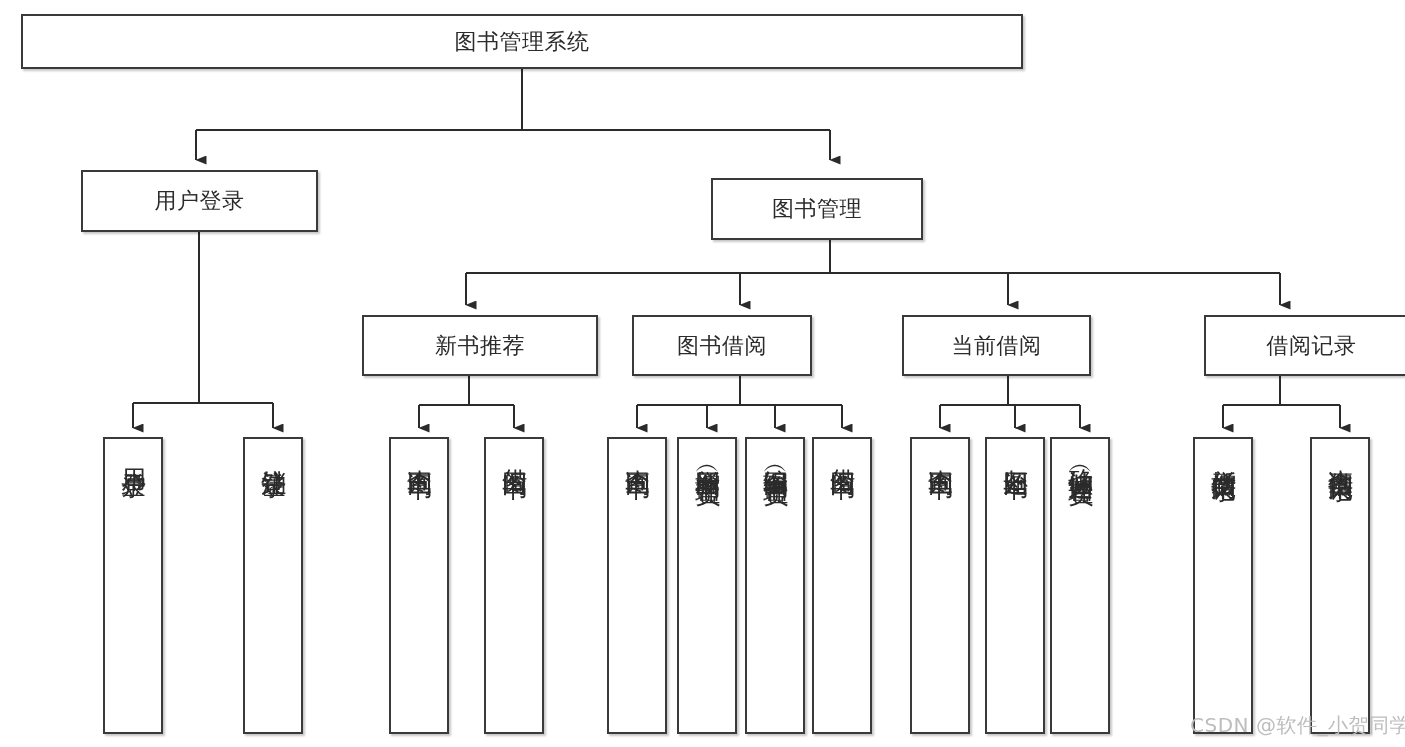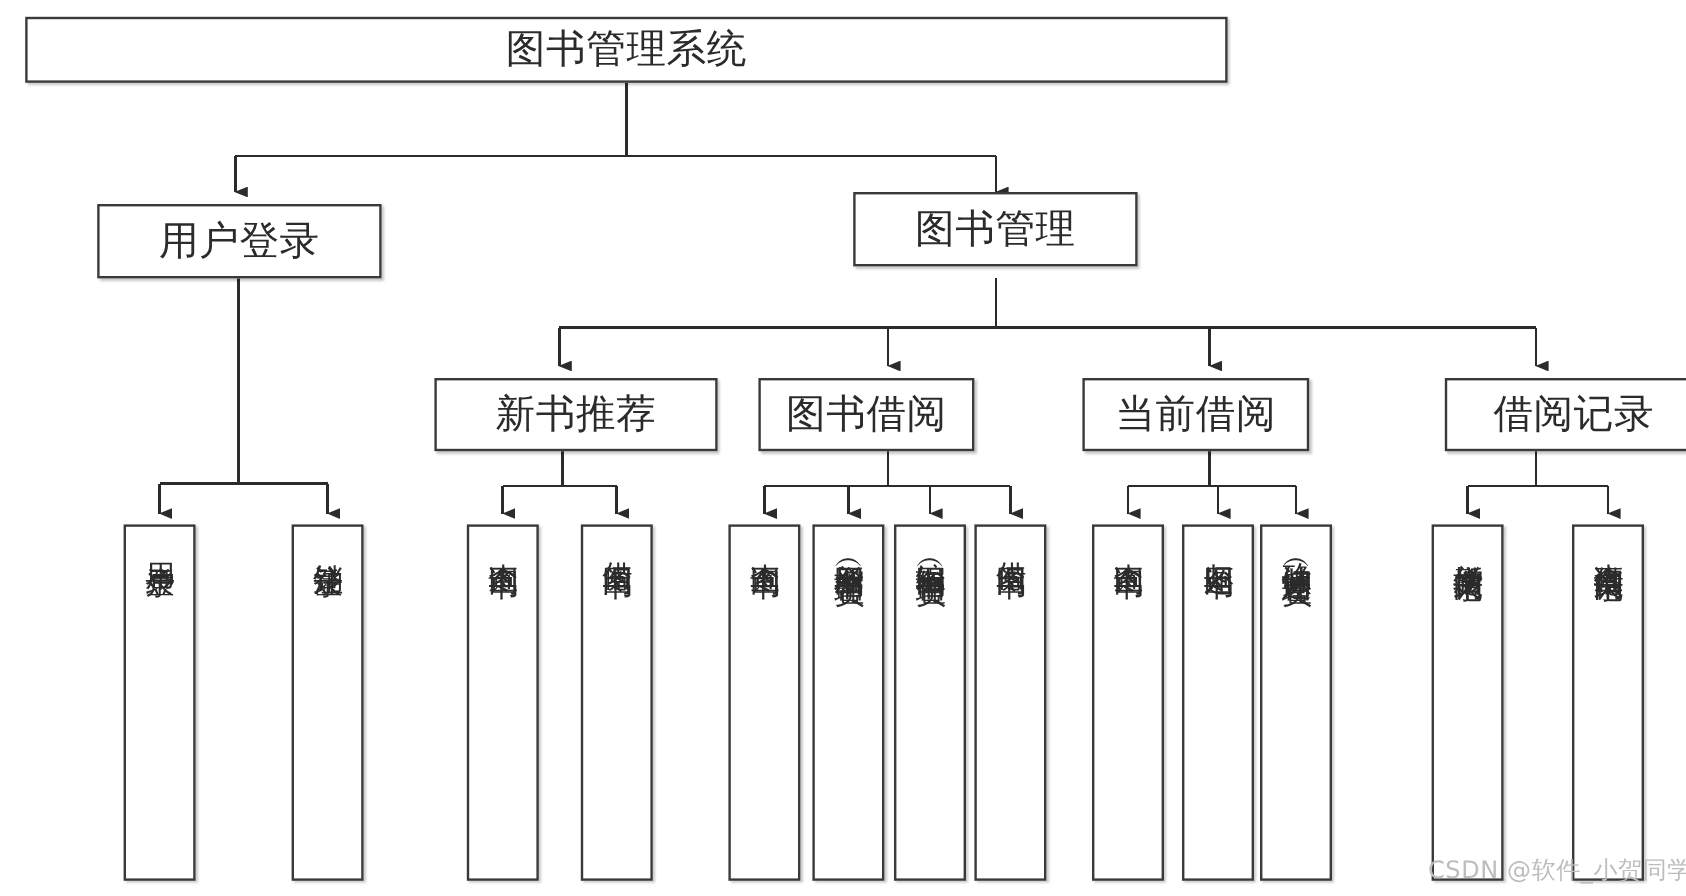--- a/index.html
+++ b/index.html
@@ -39,21 +39,21 @@
     color: #2b2b2b;
   }
   .node .label {
     display: block;
     text-align: center;
     line-height: 1.18;
     letter-spacing: 0.5px;
     color: #2b2b2b;
   }
   .node.horizontal .label {
-    font-size: 33px;
+    font-size: 22px;
     white-space: nowrap;
     text-align: center;
   }
   .node.vertical {
     align-items: flex-start;
     justify-content: center;
     padding-top: 10px;
   }
   .node.vertical .label {
     writing-mode: vertical-rl;
@@ -128,21 +128,21 @@
     </g>
   </svg>
 
   <div class="node horizontal" style="left:21px; top:14px; width:1002px; height:55px;">
     <span class="label">图书管理系统</span>
   </div>
 
   <div class="node horizontal" style="left:81px; top:170px; width:237px; height:62px;">
     <span class="label">用户登录</span>
   </div>
-  <div class="node horizontal" style="left:711px; top:160px; width:237px; height:62px;">
+  <div class="node horizontal" style="left:711px; top:178px; width:212px; height:62px;">
     <span class="label">图书管理</span>
   </div>
 
   <div class="node horizontal" style="left:362px; top:315px; width:236px; height:61px;">
     <span class="label">新书推荐</span>
   </div>
   <div class="node horizontal" style="left:632px; top:315px; width:180px; height:61px;">
     <span class="label">图书借阅</span>
   </div>
   <div class="node horizontal" style="left:902px; top:315px; width:189px; height:61px;">

